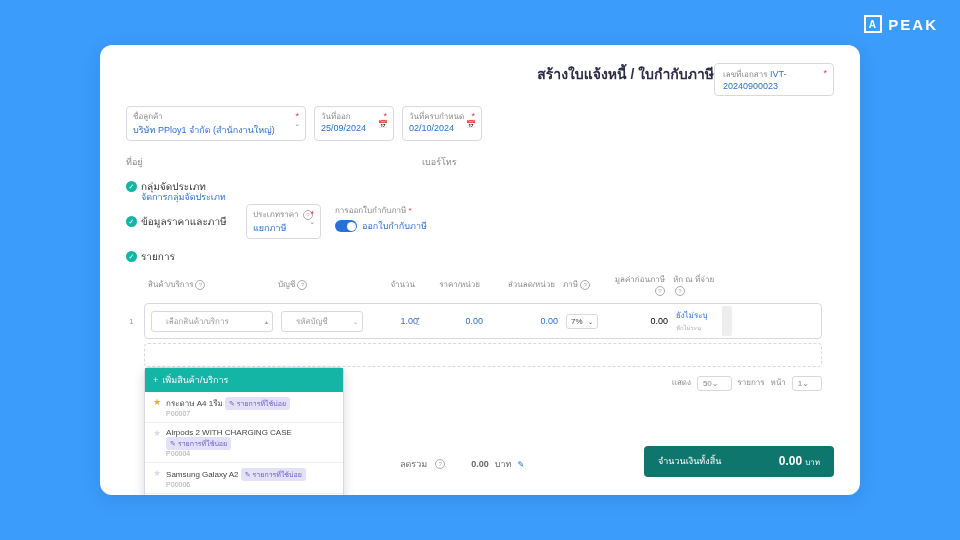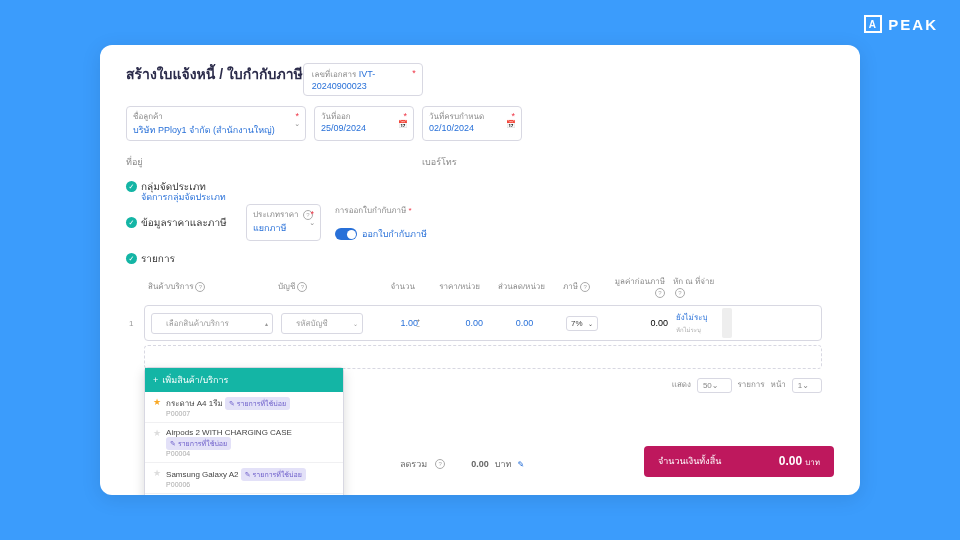--- a/index.html
+++ b/index.html
@@ -1,70 +1,70 @@
 <!DOCTYPE html>
 <html><head>
 <meta charset="utf-8">
 <style>
 *{margin:0;padding:0;box-sizing:border-box;font-family:Arial,sans-serif}
 body{background:#3b9cfc;display:flex;align-items:center;justify-content:center;height:540px;width:960px;overflow:hidden}
 .logo{position:absolute;top:15px;right:22px;display:flex;align-items:center;gap:6px;color:#fff;font-weight:700;font-size:15px;letter-spacing:2px}
 .logo-icon{width:18px;height:18px;border:2px solid #fff;display:flex;align-items:center;justify-content:center;font-size:10px}
 .card{background:#fff;border-radius:12px;width:760px;height:450px;padding:18px 26px;box-shadow:0 4px 20px rgba(0,0,0,0.1);position:relative;overflow:hidden}
-.header{display:flex;justify-content:flex-start;align-items:flex-start;margin-bottom:10px}
+.header{display:flex;justify-content:flex-end;align-items:flex-start;margin-bottom:10px}
 .title{font-size:14px;font-weight:600;color:#2b2b4a}
 .doc-box{border:1px solid #d8d8e2;border-radius:4px;padding:4px 8px;font-size:9px;width:120px;position:relative}
 .doc-box .label{color:#888;font-size:8px}
 .doc-box .val{color:#2870d8;font-size:9px}
 .req{color:#e34;position:absolute;right:6px;top:4px;font-size:9px}
 .section{display:flex;gap:10px;margin-bottom:10px}
 .sec-label{width:110px;display:flex;align-items:center;gap:4px;font-size:10px;color:#333}
 .check{width:11px;height:11px;border-radius:50%;background:#14b5a5;color:#fff;display:flex;align-items:center;justify-content:center;font-size:7px}
 .sec-body{flex:1;display:flex;gap:8px;flex-wrap:wrap}
 .field{border:1px solid #d8d8e2;border-radius:4px;padding:3px 6px;font-size:9px;position:relative;background:#fff}
 .field .label{color:#888;font-size:8px;display:block}
 .field .val{color:#2870d8;font-size:9px}
 .field.w180{width:180px}
-.field.w100{width:100px}
+.field.w100{width:80px}
 .field.w80{width:75px}
 .chev{position:absolute;right:5px;top:50%;transform:translateY(-50%);font-size:7px;color:#888}
 .cal{position:absolute;right:5px;top:50%;transform:translateY(-50%);font-size:8px;color:#666}
 .sublabel{font-size:9px;color:#888;margin-top:0}
 .link{font-size:9px;color:#2870d8;margin-left:15px;margin-top:-6px;margin-bottom:0}
 .toggle{display:flex;align-items:center;gap:5px}
 .switch{width:22px;height:12px;background:#2870d8;border-radius:10px;position:relative}
 .switch::after{content:'';position:absolute;width:9px;height:9px;background:#fff;border-radius:50%;top:1.5px;right:1.5px}
 .tax-label{font-size:8px;color:#888}
 .tax-val{font-size:9px;color:#2870d8}
 .table-head{display:flex;font-size:8px;color:#888;padding:4px 0;align-items:center}
 .table-row{display:flex;border:1px solid #d8d8e2;border-radius:4px;padding:2px;align-items:center;font-size:9px;position:relative}
 .col{padding:3px 4px}
 .c1{width:130px}
 .c2{width:90px}
 .c3{width:55px;text-align:right}
 .c4{width:65px;text-align:right}
-.c5{width:75px;text-align:center}
+.c5{width:75px;text-align:right}
 .c6{width:40px}
 .c7{width:70px;text-align:right}
 .c8{width:50px}
 .sel-box{border:1px solid #d8d8e2;border-radius:3px;padding:3px 14px;position:relative;font-size:8px;color:#999}
 .sel-box .tri{position:absolute;right:4px;top:50%;transform:translateY(-50%);font-size:6px}
 .stepper{display:flex;flex-direction:column;font-size:6px;color:#666;position:absolute;right:2px;top:50%;transform:translateY(-50%)}
 .dropdown{position:absolute;top:322px;left:44px;width:200px;background:#fff;border:1px solid #d8d8e2;border-radius:4px;box-shadow:0 4px 12px rgba(0,0,0,0.15);z-index:100}
 .dd-add{background:#14b5a5;color:#fff;padding:5px 8px;font-size:9px;display:flex;align-items:center;gap:4px}
 .dd-item{padding:5px 8px;display:flex;align-items:flex-start;gap:5px;font-size:8px;border-bottom:1px solid #f0f0f2}
 .star{color:#f9a825;font-size:9px}
 .star.o{color:#ddd}
 .dd-item .name{color:#444}
 .dd-item .code{color:#aaa;font-size:7px}
 .badge{background:#e3e1f8;color:#6b5cc9;font-size:7px;padding:1px 4px;border-radius:3px;display:inline-flex;align-items:center;gap:2px}
 .add-btn{width:20px;height:20px;border:1px solid #2870d8;border-radius:50%;color:#2870d8;display:flex;align-items:center;justify-content:center;font-size:11px;margin:6px 0}
 .pager{display:flex;justify-content:flex-end;align-items:flex-start;gap:6px;font-size:8px;color:#888}
 .pg-sel{border:1px solid #d8d8e2;border-radius:3px;padding:2px 12px 2px 5px;position:relative;font-size:8px}
-.total-bar{position:absolute;bottom:18px;right:26px;background:#be185d;color:#fff;border-radius:4px;padding:8px 14px;width:190px;display:flex;justify-content:space-between;font-size:9px}
+.total-bar{position:absolute;bottom:18px;right:26px;background:#0f766e;color:#fff;border-radius:4px;padding:8px 14px;width:190px;display:flex;justify-content:space-between;font-size:9px}
 .total-bar .amt{font-weight:700;font-size:12px}
 .total-bar .unit{font-size:8px;margin-left:3px}
 .subtotal{display:flex;align-items:center;gap:6px;font-size:9px;color:#666;position:absolute;bottom:24px;left:300px}
 .pencil{color:#2870d8;font-size:8px}
 .rownum{position:absolute;left:-16px;top:50%;transform:translateY(-50%);font-size:8px;color:#999}
 .addrow{border:1px dashed #d8d8e2;border-radius:4px;height:24px;margin-top:4px;position:relative}
 .info{width:10px;height:10px;border-radius:50%;border:1px solid #aaa;display:inline-flex;align-items:center;justify-content:center;font-size:6px;color:#aaa;margin-left:2px}
 </style>
 </head>
 <body>
@@ -125,21 +125,21 @@
       <span class="check">✓</span>
       <span>ข้อมูลราคาและภาษี</span>
     </div>
     <div class="sec-body">
       <div class="field w80">
         <span class="label"><span>ประเภทราคา</span> <span class="info">?</span></span>
         <span class="req">*</span>
         <span class="val">แยกภาษี</span>
         <span class="chev">⌄</span>
       </div>
-      <div style="display:flex;flex-direction:column;gap:10px;margin-left:6px">
+      <div style="display:flex;flex-direction:column;gap:2px;margin-left:6px">
         <span class="tax-label"><span>การออกใบกำกับภาษี</span> <span style="color:#e34">*</span></span>
         <div class="toggle">
           <div class="switch"></div>
           <span class="tax-val">ออกใบกำกับภาษี</span>
         </div>
       </div>
     </div>
   </div>
 
   <div class="section" style="margin-bottom:2px">

